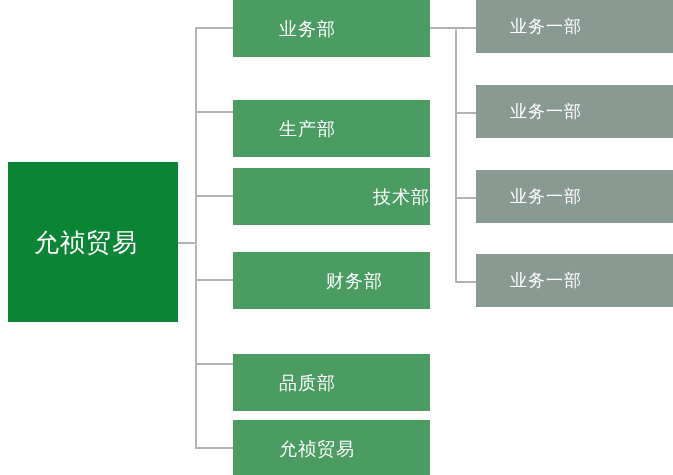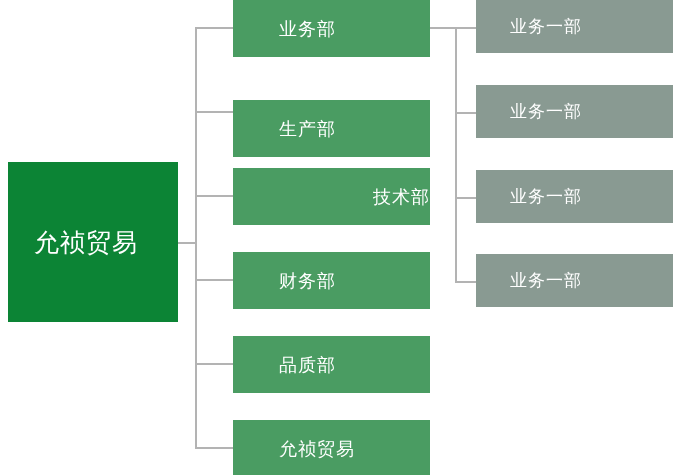--- a/index.html
+++ b/index.html
@@ -96,24 +96,24 @@
 
   <div class="node node-dept" style="top:0px;">
     <span>业务部</span>
   </div>
   <div class="node node-dept" style="top:100px;font-family:Liberation Mono, monospace;">
     <span>生产部</span>
   </div>
   <div class="node node-dept" style="top:168px;justify-content:flex-end;">
     <span>技术部</span>
   </div>
-  <div class="node node-dept" style="top:252px;">
+  <div class="node node-dept" style="top:252px;justify-content:center;">
     <span>财务部</span>
   </div>
-  <div class="node node-dept" style="top:336px;">
+  <div class="node node-dept" style="top:354px;">
     <span>品质部</span>
   </div>
   <div class="node node-dept" style="top:420px;">
     <span>允祯贸易</span>
   </div>
 
   <div class="node node-sub" style="top:0px;">
     <span>业务一部</span>
   </div>
   <div class="node node-sub" style="top:85px;">

